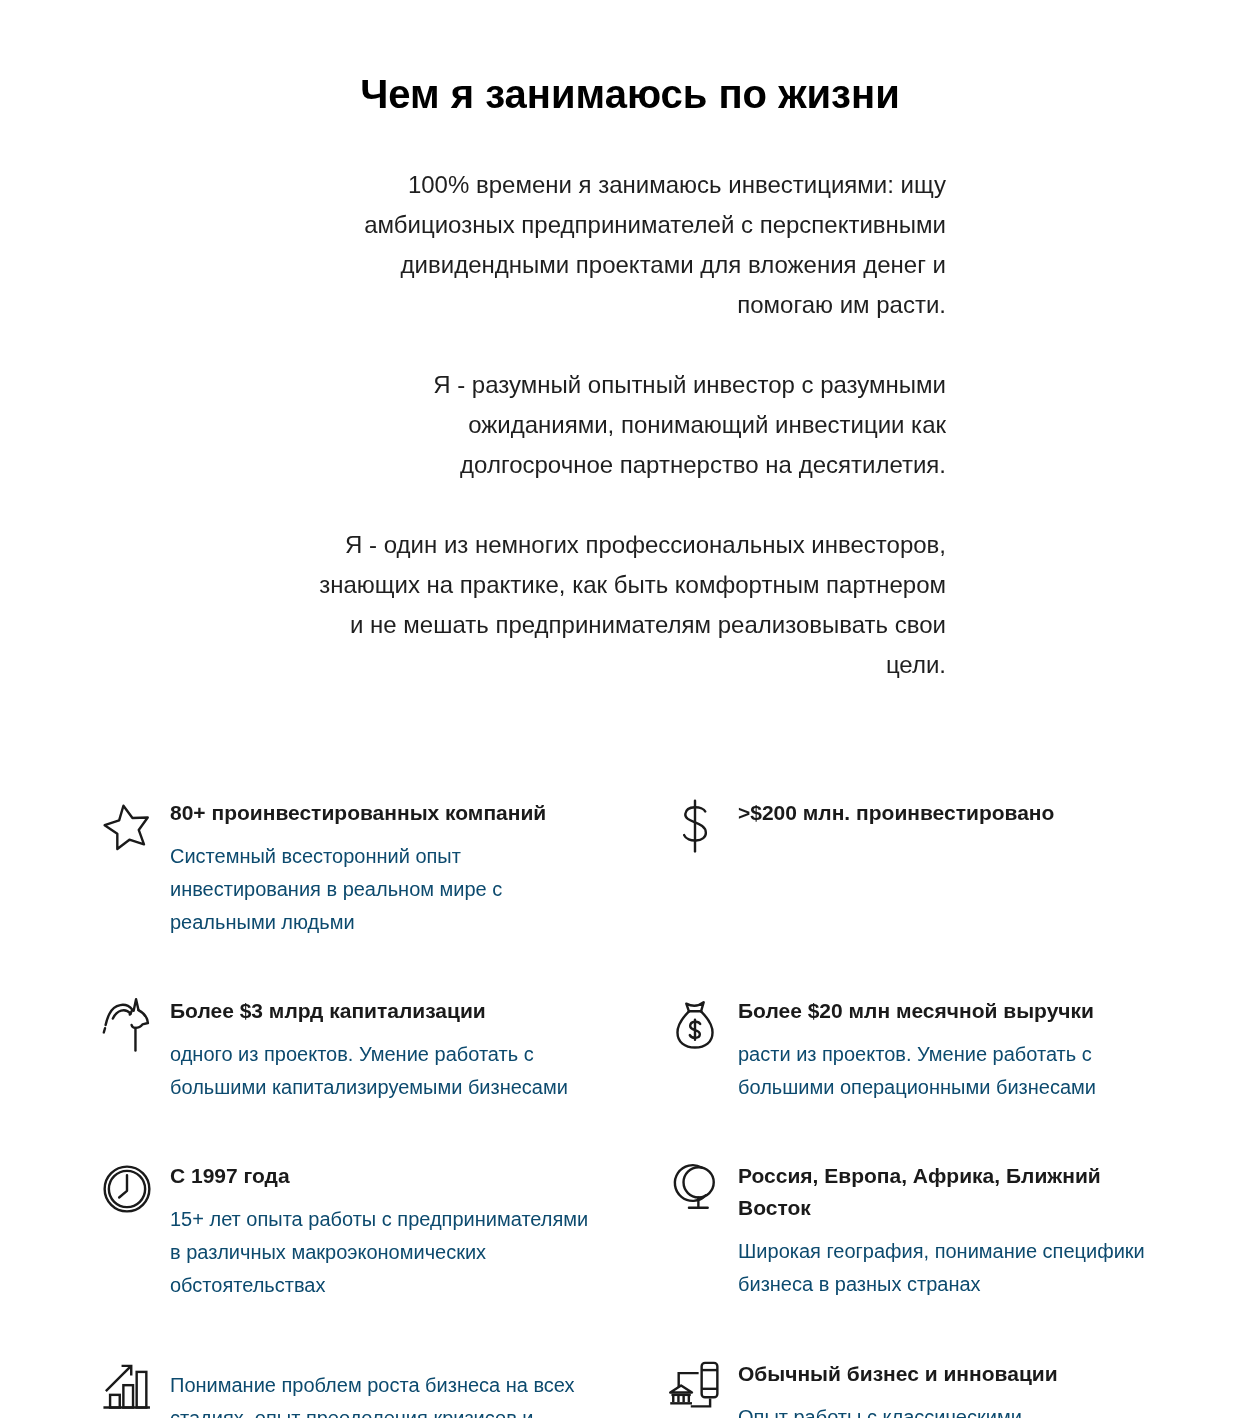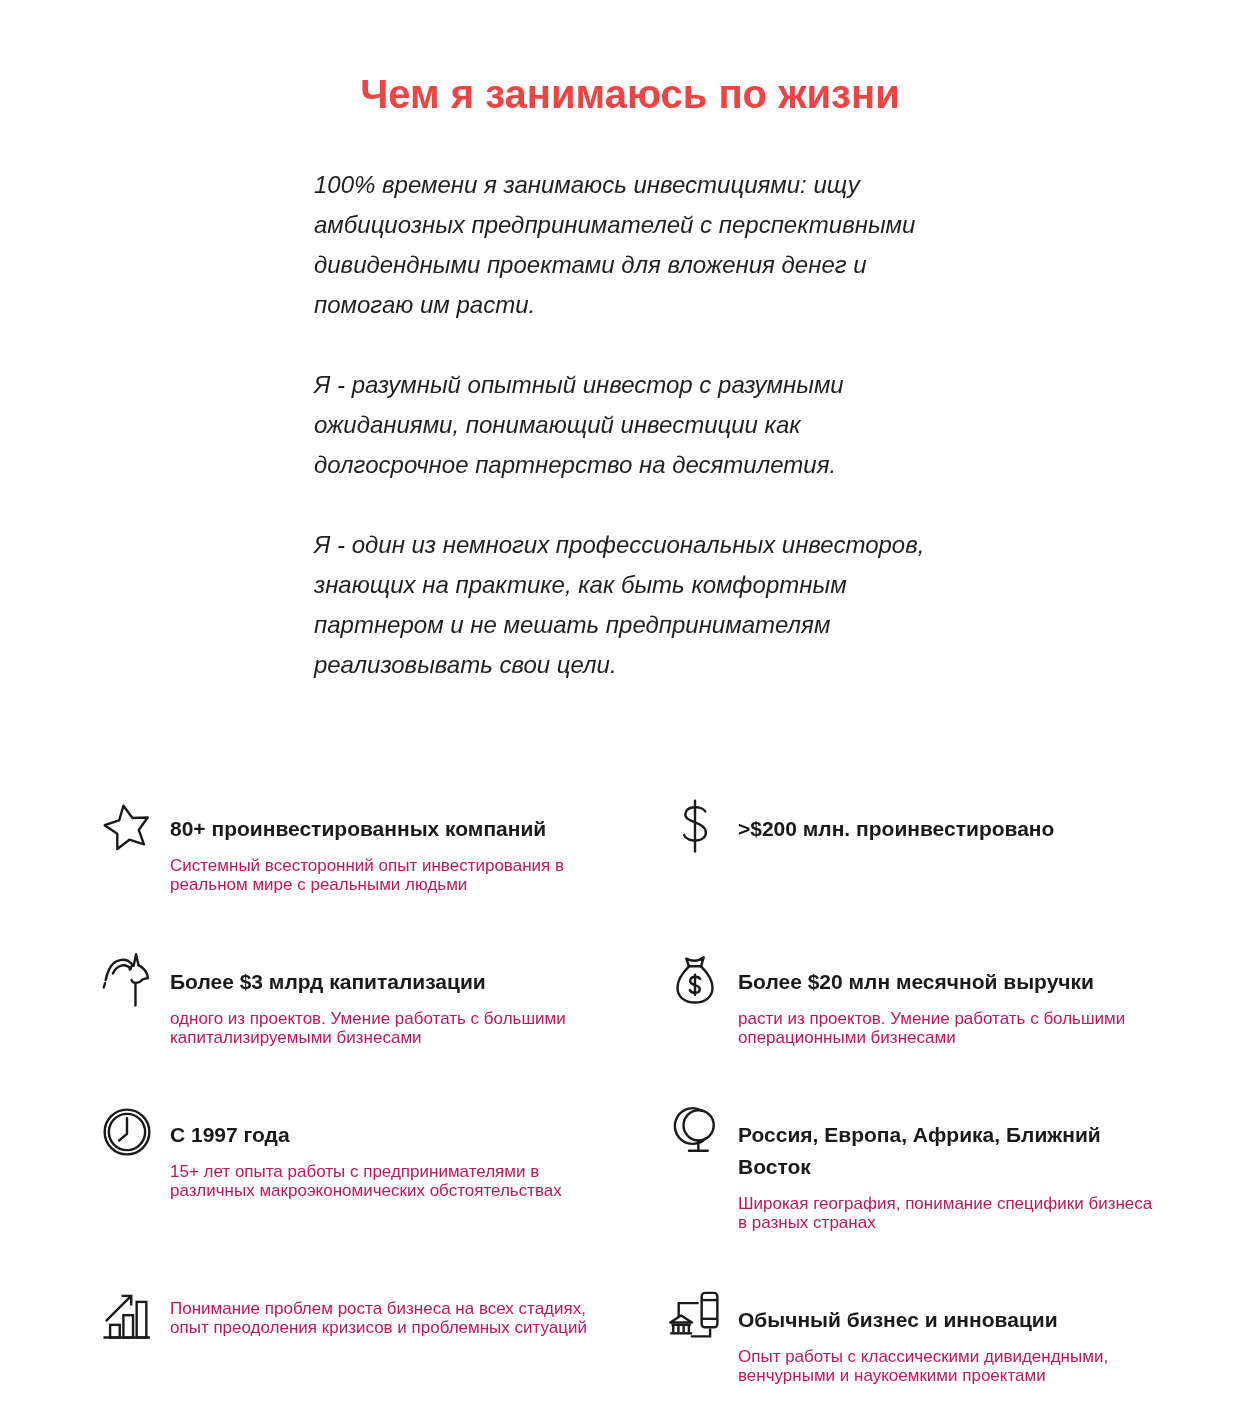--- a/index.html
+++ b/index.html
@@ -10,28 +10,27 @@
   }
   .page{width:1260px;margin:0 auto;background:#ffffff;}
   .section{padding:72px 98px 48px 98px;box-sizing:border-box;}
 
   .page-title{
     margin:0;
     text-align:center;
     font-size:40px;
     font-weight:700;
     letter-spacing:0;
-    color:#ef4444;
+    color:#000000;
   }
 
   .intro{
     max-width:632px;
     margin:48px auto 16px auto;
-    text-align:left;
-    font-style:italic;
+    text-align:right;
   }
   .intro p{
     margin:0 0 40px 0;
     font-size:24px;
     line-height:40px;
     font-weight:400;
     color:#1f1f1f;
   }
   .intro p:last-child{margin-bottom:0;}
 
@@ -47,32 +46,32 @@
     align-items:flex-start;
   }
   .feature .icon-cell{
     flex:0 0 72px;
     width:72px;
     padding-top:0;
   }
   .feature svg{display:block;}
   .feature .text-cell{flex:1 1 auto;min-width:0;}
   .feature h3{
-    margin:16px 0 0 0;
+    margin:0 0 0 0;
     font-size:21px;
     line-height:32px;
     font-weight:700;
     color:#1a1a1a;
   }
   .feature p{
     margin:11px 0 0 0;
-    font-size:17px;
-    line-height:19px;
+    font-size:20px;
+    line-height:33px;
     font-weight:400;
-    color:#be185d;
+    color:#0c4a6e;
   }
 
   .ic{stroke:#1a1a1a;fill:none;stroke-width:2;}
   .ic-round{stroke-linecap:round;stroke-linejoin:round;}
 </style>
 </head>
 <body>
 
 <div class="page">
   <div class="section">

